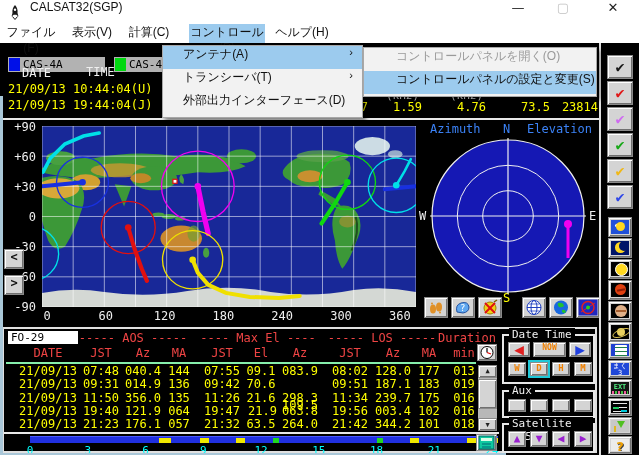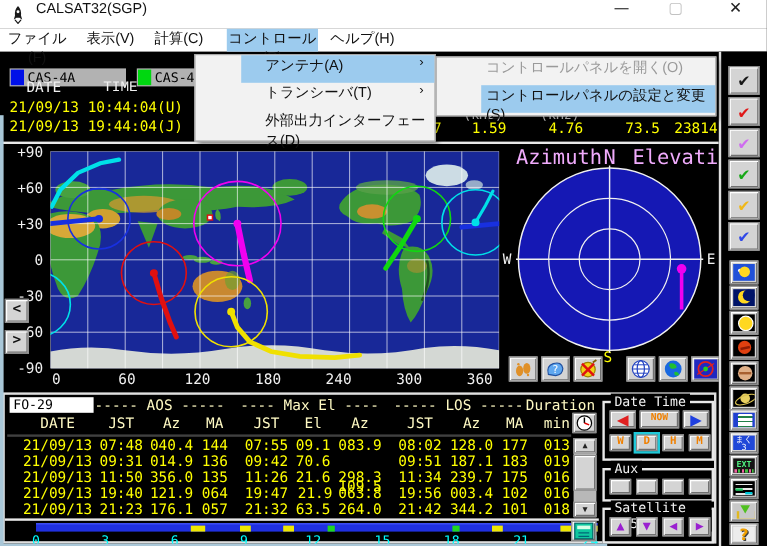--- a/index.html
+++ b/index.html
@@ -24,66 +24,66 @@
   .mi { position:absolute; top:0; height:19px; line-height:19px; text-align:center;
         font:12px "Liberation Sans", sans-serif; color:#111; }
   .mi1 { left:3px; width:56px; }
   .mi2 { left:69px; width:46px; }
   .mi3 { left:124px; width:50px; }
   .mi4 { left:189px; width:76px; background:#9ccbee; }
   .mi5 { left:274px; width:56px; }
 
   
   .dropdown { position:absolute; left:162px; top:45px; width:201px; height:73px; background:#f2f2f2;
-              border:1px solid #a8a8a8; box-shadow:3px 3px 4px rgba(0,0,0,.45); z-index:90;padding-left:38px; }
+              border:1px solid #a8a8a8; box-shadow:3px 3px 4px rgba(0,0,0,.45); z-index:90; }
   .dd-item { position:relative; height:23px; line-height:23px; padding-left:20px;
              font:12px "Liberation Sans", sans-serif; color:#111; }
   .dd-item .arr { position:absolute; right:9px; top:0; font-size:11px; }
   .submenu { position:absolute; left:363px; top:47px; width:234px; height:50px; background:#f2f2f2;
              border:1px solid #a8a8a8; box-shadow:3px 3px 4px rgba(0,0,0,.45); z-index:95; }
-  .sm-item { height:23px; line-height:23px; padding-left:4px;
-             font:12px "Liberation Sans", sans-serif; color:#111;margin-left:37px; }
+  .sm-item { height:23px; line-height:23px; padding-left:32px;
+             font:12px "Liberation Sans", sans-serif; color:#111; }
   .hl { background:#9ccbee; }
   .dim { color:#9a9a9a; }
 
   
   .tab { position:absolute; top:57px; width:97px; height:15px; background:#b2b2b2;
          font:11px "DejaVu Sans Mono", monospace; color:#000; line-height:15px; padding-left:15px; }
   .tab .sq { position:absolute; left:1px; top:1px; width:11px; height:13px; }
   .wtxt { color:#f0f0f0; font-size:12px; }
   .ytxt { color:#ffff00; font-size:12px; }
 
   .sep1 { position:absolute; left:0; top:118px; width:599px; height:2px; background:#e8e8e8; }
 
   
   #worldmap { position:absolute; left:42px; top:126px; width:374px; height:181px; }
   .maparrow { position:absolute; left:4px; width:20px; height:20px; text-align:center; line-height:18px;
               font:bold 12px "DejaVu Sans Mono", monospace; color:#111; }
   .lonrow { position:absolute; left:0; top:309px; width:599px; height:14px; }
 
   
   #polarsvg { position:absolute; left:420px; top:126px; width:178px; height:176px; }
-  .ptitle { position:absolute; top:122px; color:#f0abfc; font-size:17px; }
+  .ptitle { position:absolute; top:122px; color:#3b82f6; font-size:12px; }
   .plabel { position:absolute; color:#f0f0f0; font-size:12px; }
 
   
   .btn { position:absolute; background:#d4d4d4; border:1px solid #8a8a8a;
          box-shadow:inset 1px 1px 0 #ffffff, inset -1px -1px 0 #707070; }
 
   .pbtn { width:24px; height:21px; top:297px; }
   .pbtn svg { position:absolute; left:1px; top:1px; }
 
   
   .tablebox { position:absolute; left:2px; top:327px; width:595px; height:126px;
               border:2px solid #e0e0e0; background:#000; }
   .fo-box { position:absolute; left:4px; top:2px; width:70px; height:13px; background:#ffffff;
             color:#000; font-size:11px; line-height:13px; padding-left:3px; }
-  .ghead, .chead-cell { position:absolute; color:#fef9c3; font-size:12px; text-align:center; }
+  .ghead, .chead-cell { position:absolute; color:#ef4444; font-size:12px; text-align:center; }
   .rowsbox { position:absolute; left:2px; top:33px; width:470px; height:70px;
-             border-top:2px solid #404040; }
+             border-top:2px solid #86efac; }
   .pass-row { position:relative; height:13.3px; }
   .pass-cell { position:absolute; top:0; color:#ffff00; font-size:12px; text-align:center; }
   .rowline { position:absolute; left:0px; top:103px; width:495px; height:2px; background:#e8e8e8; }
 
   .clockbtn { left:473px; top:15px; width:20px; height:17px; }
   .calcbtn { left:472px; top:105px; width:21px; height:17px; }
   .vscroll { position:absolute; left:474px; top:36px; width:19px; height:66px; background:#b8b8b8; }
   .sb { position:absolute; left:0; width:19px; height:13px; background:#d4d4d4; border:1px solid #8a8a8a;
         box-shadow:inset 1px 1px 0 #fff, inset -1px -1px 0 #707070; font-size:7px; color:#222;
         text-align:center; line-height:11px; }

